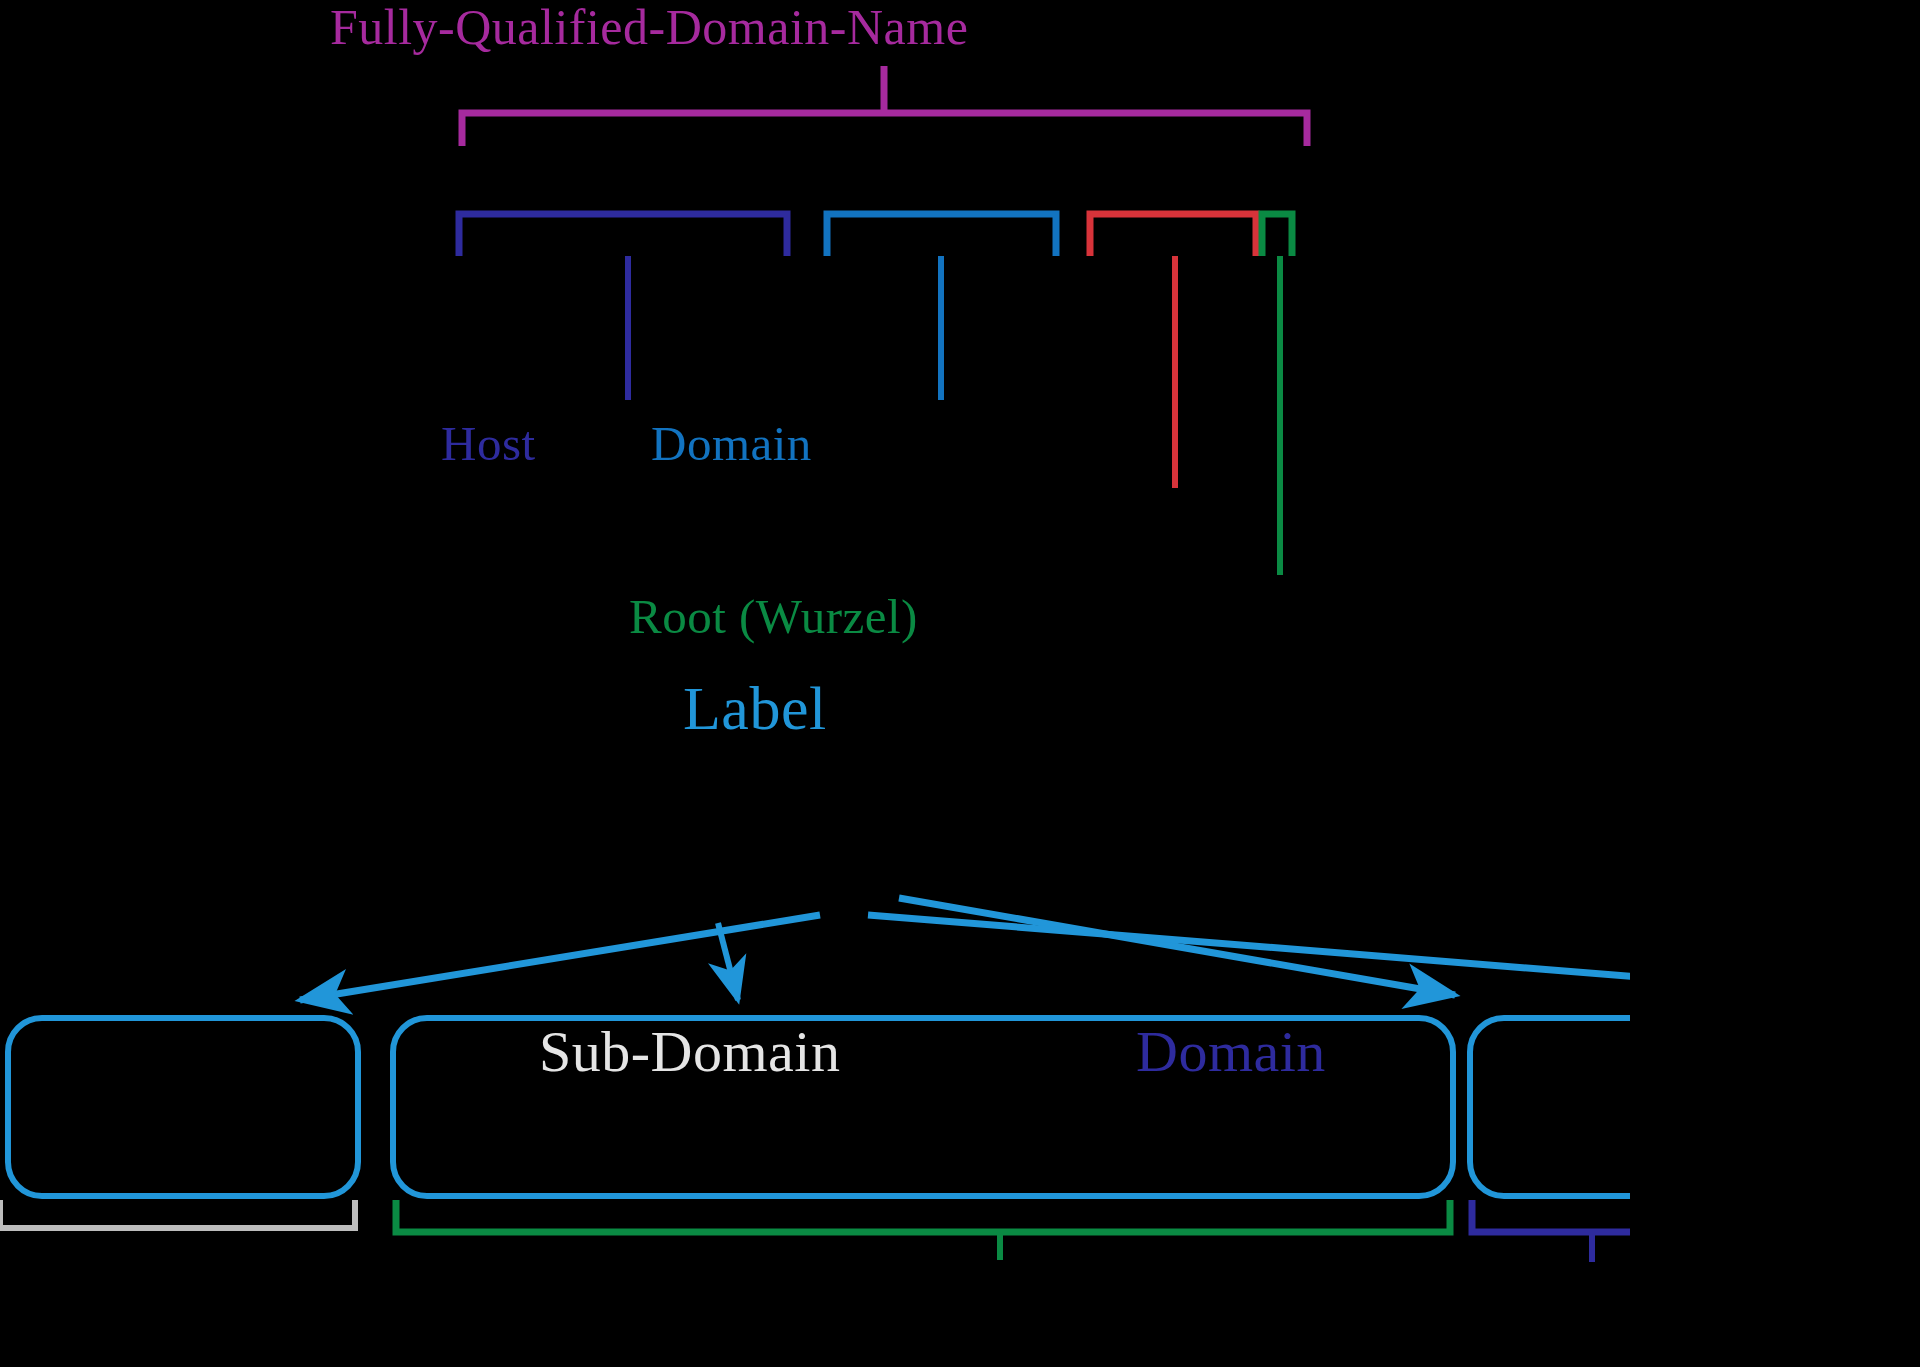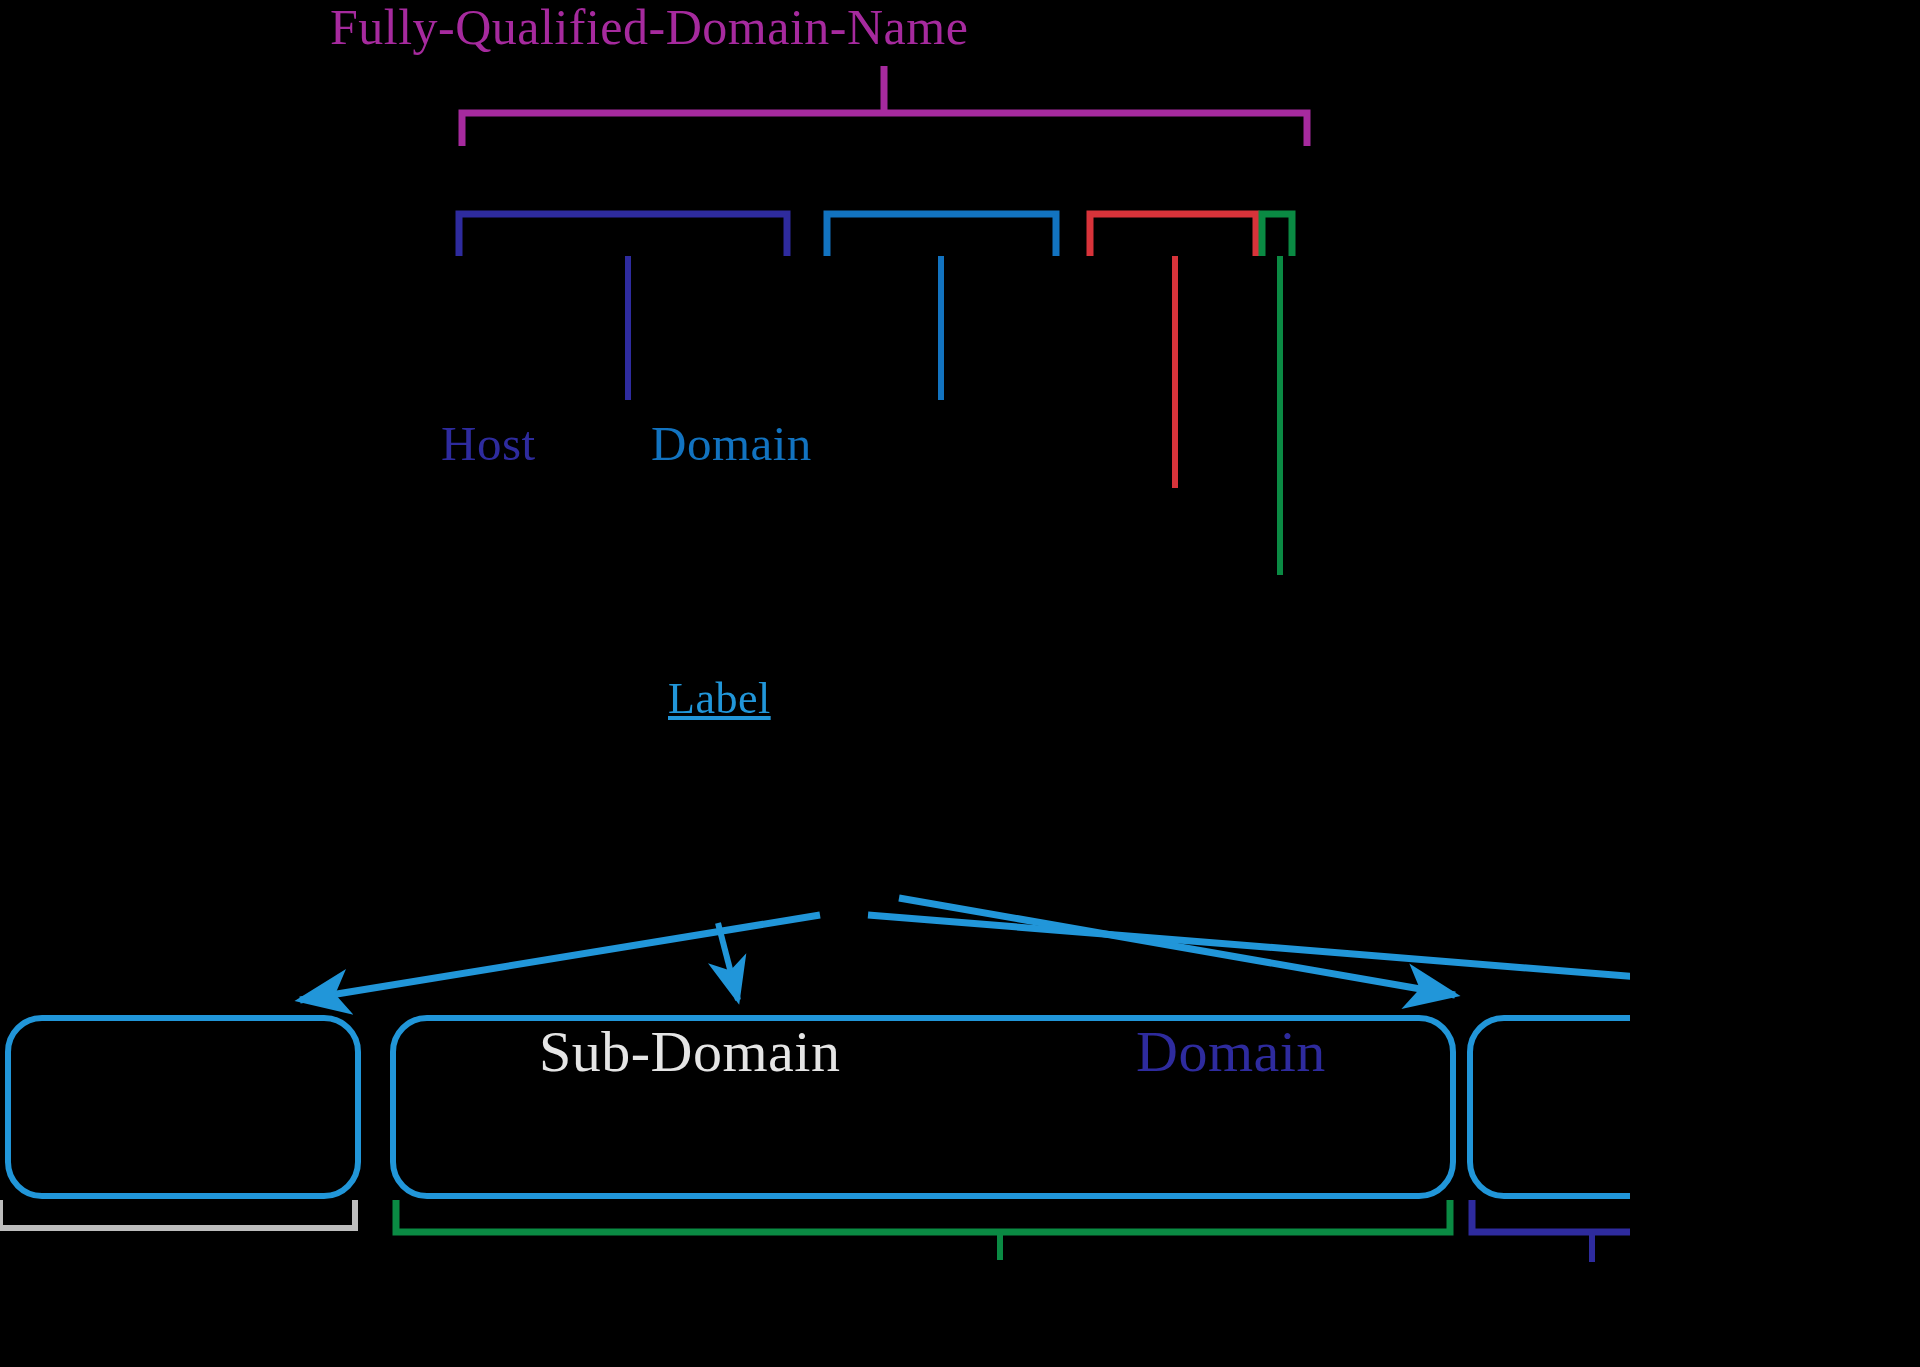--- a/index.html
+++ b/index.html
@@ -30,21 +30,21 @@
     white-space: nowrap;
     font-family: "Liberation Serif", "DejaVu Serif", serif;
     line-height: 1;
     letter-spacing: 0.5px;
   }
   .t-fqdn   { left: 330px; top: 2px;   font-size: 50px; color: #a62a9e; }
   .t-host   { left: 441px; top: 419px; font-size: 49px; color: #2e2b9e; text-align: right; }
   .t-domain1{ left: 651px; top: 419px; font-size: 49px; color: #1273c0; }
   .t-tld    { left: 428px; top: 505px; font-size: 49px; color: #d7333a; }
   .t-root   { left: 629px; top: 592px; font-size: 49px; color: #0a8a43; }
-  .t-label  { left: 668px; top: 677px; font-size: 44px; color: #2196d9; text-decoration: underline; }
+  .t-label  { left: 683px; top: 677px; font-size: 62px; color: #2196d9; }
   .t-sub    { left: 539px; top: 1023px;font-size: 58px; color: #e5e5e5; }
   .t-domain2{ left: 1136px;top: 1023px;font-size: 58px; color: #2e2b9e; }
 </style>
 </head>
 <body>
 
 <div id="stage">
 
   <svg class="layer" viewBox="0 0 1920 1367">
 
@@ -111,20 +111,21 @@
 
   </svg>
 
   <div class="txt t-fqdn">Fully-Qualified-Domain-Name</div>
 
   <div class="txt t-host">Host</div>
 
   <div class="txt t-domain1">Domain</div>
 
 
+  <div class="txt t-root">Root (Wurzel)</div>
 
   <div class="txt t-label">Label</div>
 
   <div class="txt t-sub">Sub-Domain</div>
 
   <div class="txt t-domain2">Domain</div>
 
 </div>
 
 </body></html>

